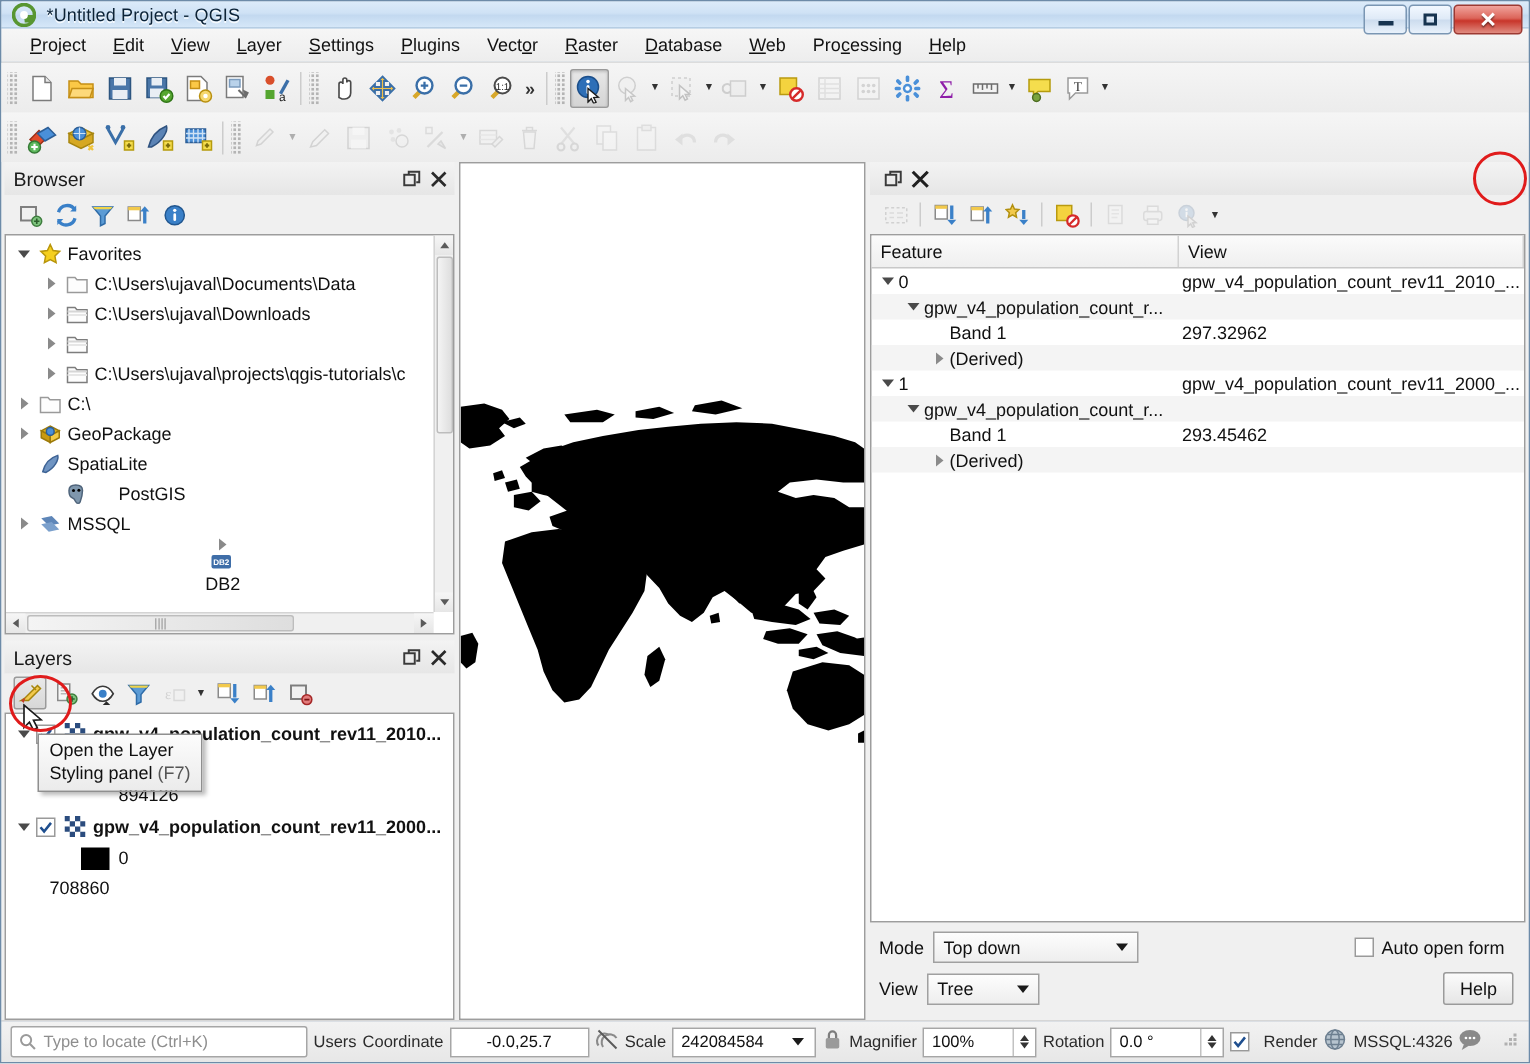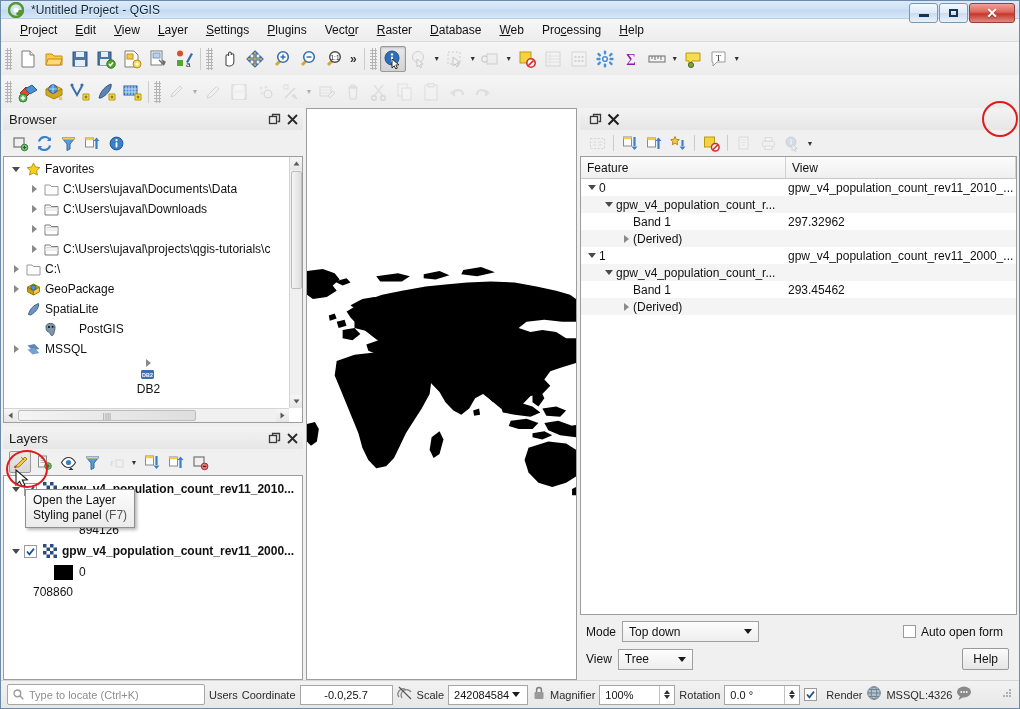--- a/index.html
+++ b/index.html
@@ -1273,21 +1273,21 @@
     <span class="sb-label">Coordinate</span>
     <div class="sb-field" style="width:93px;">-0.0,25.7</div>
     <span>
       <svg width="16" height="16" viewBox="0 0 16 16">
           <path d="M2 12a5 5 0 017-7" stroke="#8a8a8a" stroke-width="1.4" fill="none"></path>
           <path d="M5 13a5 5 0 019-6" stroke="#8a8a8a" stroke-width="1.4" fill="none"></path>
           <path d="M2 2l12 12" stroke="#5a5a5a" stroke-width="1.3"></path>
         </svg>
     </span>
     <span class="sb-label">Scale</span>
-    <div class="sb-field lefted" style="width:80px;">
+    <div class="sb-field lefted" style="width:96px;">
       <span style="flex:1 1 auto">242084584</span>
       <span style="width:13px;display:flex;align-items:center;justify-content:center">
           <span class="cb-tri"></span>
         </span>
     </div>
     <span>
       <svg width="14" height="16" viewBox="0 0 14 16">
           <rect x="2.5" y="7" width="9" height="7" rx="1.2" fill="#9a9a9a"></rect>
           <path d="M4.6 7V5a2.4 2.4 0 014.8 0v2" fill="none" stroke="#7d7d7d" stroke-width="1.5"></path>
         </svg>

